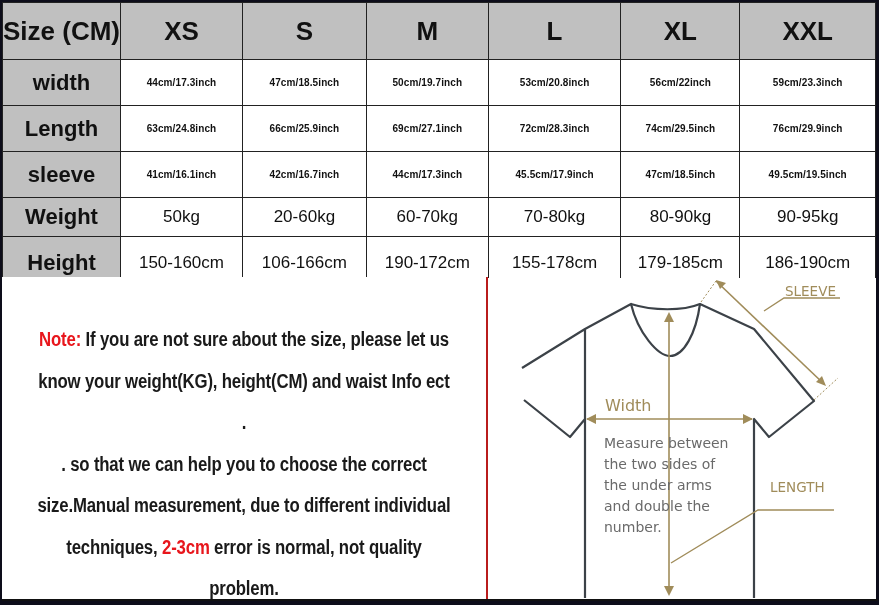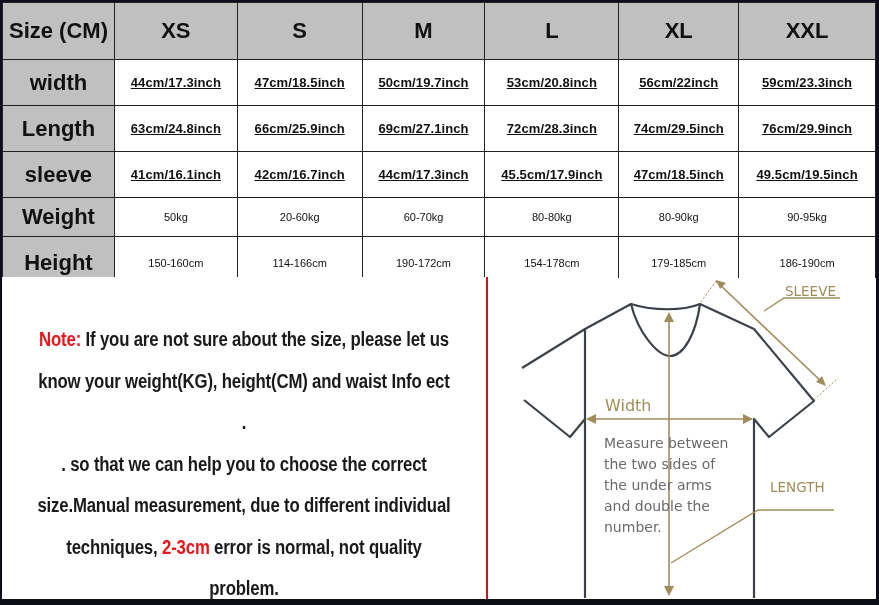--- a/index.html
+++ b/index.html
@@ -1,24 +1,24 @@
 <!DOCTYPE html>
 <html><head>
 <meta charset="utf-8">
 <style>
   html, body { margin:0; padding:0; }
   body { width:879px; height:605px; background:#0d0d1a; position:relative; overflow:hidden;
          font-family:"Liberation Sans", sans-serif; }
   .frame { position:absolute; left:2px; top:2px; width:874px; height:599px; background:#fff; }
   table.size { position:absolute; left:0; top:0; border-collapse:collapse; table-layout:fixed; }
   table.size td { border:1px solid #222; text-align:center; font-weight:bold; color:#111; padding:0; white-space:nowrap; overflow:hidden; }
-  table.size tr.head td { background:#c0c0c0; font-size:22px; height:56px;margin-left:16px; }
+  table.size tr.head td { background:#c0c0c0; font-size:26px; height:56px;margin-left:16px; }
   table.size td.rowh { background:#c0c0c0; font-size:22px; }
-  table.size td.meas { font-size:13px; letter-spacing:0.1px;text-decoration:underline; }
-  table.size td.plain { font-size:11px; font-weight:normal; }
+  table.size td.meas { font-size:10px; letter-spacing:0.1px; }
+  table.size td.plain { font-size:17px; font-weight:normal; }
   table.size td.dash { border-right:1px dashed #555; }
   .note-panel { position:absolute; left:0; top:275px; width:484px; height:322px; background:#fff; border-right:2px solid #b91c1c; }
   .note-text { position:absolute; left:0; top:42px; width:484px; text-align:center;
                font-family:"Liberation Sans", sans-serif; font-weight:bold; font-size:19.5px;
                line-height:41.5px; color:#1a1a1a; transform:scaleX(0.86); transform-origin:center top; letter-spacing:-0.2px; }
   .note-text .red { color:#e8161c; }
   .diagram { position:absolute; left:486px; top:276px; width:388px; height:320px; background:#fff; }
   .diagram svg { display:block; }
   .bottom-line { position:absolute; left:0; top:597px; width:876px; height:2px; background:#111; }
 </style>
@@ -72,30 +72,30 @@
       <td class="meas dash">44cm/17.3inch</td>
       <td class="meas">45.5cm/17.9inch</td>
       <td class="meas">47cm/18.5inch</td>
       <td class="meas">49.5cm/19.5inch</td>
     </tr>
     <tr style="height:39px">
       <td class="rowh">Weight</td>
       <td class="plain">50kg</td>
       <td class="plain">20-60kg</td>
       <td class="plain dash">60-70kg</td>
-      <td class="plain">80-80kg</td>
+      <td class="plain">70-80kg</td>
       <td class="plain">80-90kg</td>
       <td class="plain">90-95kg</td>
     </tr>
     <tr style="height:52px">
       <td class="rowh">Height</td>
       <td class="plain">150-160cm</td>
-      <td class="plain">114-166cm</td>
+      <td class="plain">106-166cm</td>
       <td class="plain dash">190-172cm</td>
-      <td class="plain">154-178cm</td>
+      <td class="plain">155-178cm</td>
       <td class="plain">179-185cm</td>
       <td class="plain">186-190cm</td>
     </tr>
   </tbody>
     </table>
 
   <div class="note-panel">
     <div class="note-text">
       <div><span class="red">Note:</span><span> If you are not sure about the size, please let us</span></div>
       <div>know your weight(KG), height(CM) and waist Info ect .</div>

